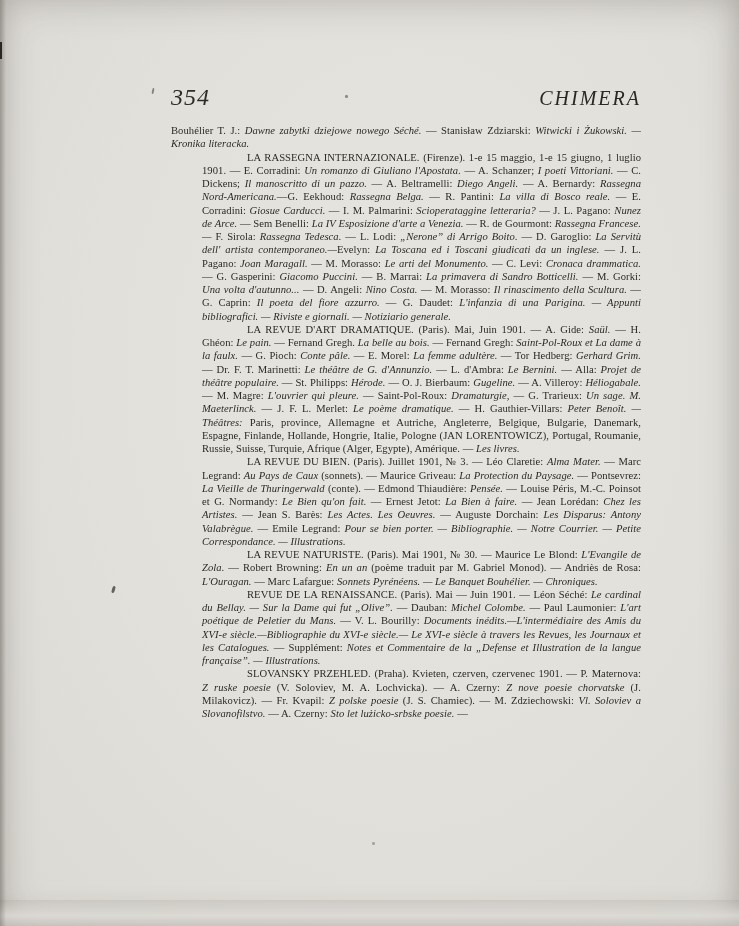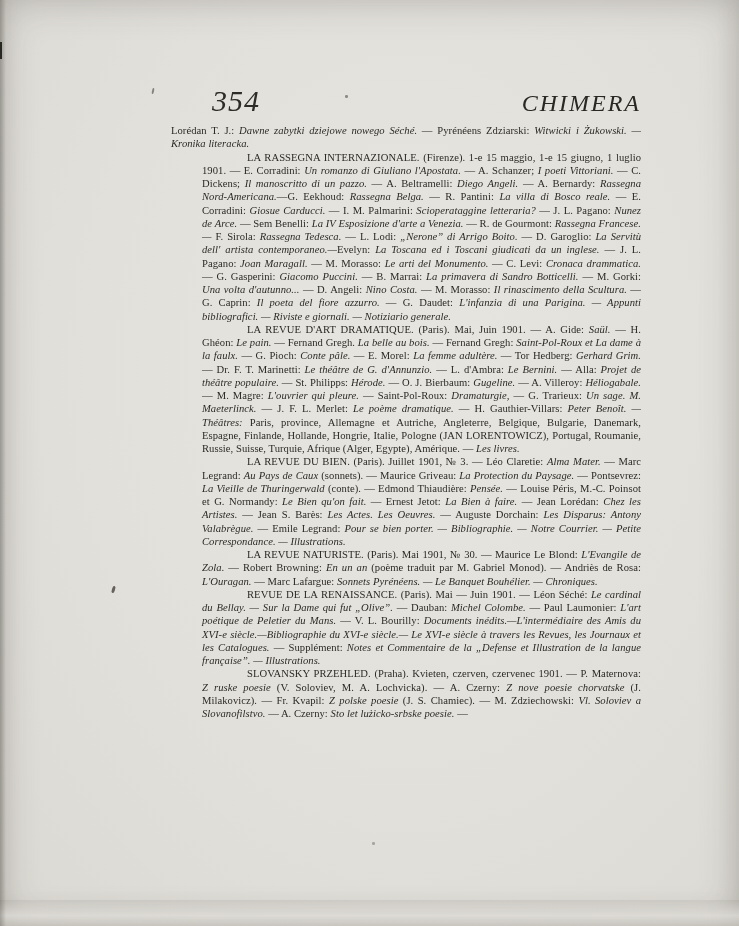--- a/index.html
+++ b/index.html
@@ -31,24 +31,24 @@
   .speck.s1{left:112px;top:586px;width:3px;height:7px;transform:rotate(18deg);opacity:.75;}
   .speck.s2{left:345px;top:95px;width:3px;height:3px;opacity:.5;}
   .speck.s3{left:152px;top:88px;width:2px;height:6px;transform:rotate(12deg);opacity:.55;}
   .speck.s4{left:372px;top:842px;width:3px;height:3px;opacity:.35;}
 
   .header{
     position:absolute;left:171px;top:84px;width:470px;
     display:flex;justify-content:space-between;align-items:baseline;
   }
   .page-num{
-    font-style:italic;font-size:30px;letter-spacing:1px;color:#2e2c26;margin-left:41px;
+    font-style:italic;font-size:24px;letter-spacing:1px;color:#2e2c26;
   }
   .journal{
-    font-style:italic;font-size:24px;letter-spacing:2px;color:#2a2822;text-align:right;
+    font-style:italic;font-size:20px;letter-spacing:2px;color:#2a2822;text-align:right;
   }
 
   .text-block{
     position:absolute;left:171px;top:124px;width:470px;
     font-size:10.6px;line-height:13.25px;
     text-align:justify;
     letter-spacing:.05px;
   }
   .text-block p{margin:0;padding:0;}
   .text-block p.indent{text-indent:45px;margin-left:31px;}
@@ -57,21 +57,21 @@
 </head>
 <body>
 
 <div class="sheet">
   <div class="header">
     <span class="page-num">354</span>
     <span class="journal">CHIMERA</span>
   </div>
 
   <div class="text-block">
-      <p class=""><span>Lorédan T. J.: </span><span class="it">Dawne zabytki dziejowe nowego Séché. </span><span>— Pyrénéens Zdziarski: </span><span class="it">Witwicki i Żukowski. — Kronika literacka.</span></p>
+      <p class=""><span>Bouhélier T. J.: </span><span class="it">Dawne zabytki dziejowe nowego Séché. </span><span>— Stanisław Zdziarski: </span><span class="it">Witwicki i Żukowski. — Kronika literacka.</span></p>
       <p class="indent"><span>LA RASSEGNA INTERNAZIONALE. (Firenze). 1-e 15 maggio, 1-e 15 giugno, 1 luglio 1901. — E. Corradini: </span><span class="it">Un romanzo di Giuliano l'Apostata. </span><span>— A. Schanzer; </span><span class="it">I poeti Vittoriani. </span><span>— C. Dickens; </span><span class="it">Il manoscritto di un pazzo. </span><span>— A. Beltramelli: </span><span class="it">Diego Angeli. </span><span>— A. Bernardy: </span><span class="it">Rassegna Nord-Americana.</span><span>—G. Eekhoud: </span><span class="it">Rassegna Belga. </span><span>— R. Pantini: </span><span class="it">La villa di Bosco reale. </span><span>— E. Corradini: </span><span class="it">Giosue Carducci. </span><span>— I. M. Palmarini: </span><span class="it">Scioperataggine letteraria? </span><span>— J. L. Pagano: </span><span class="it">Nunez de Arce. </span><span>— Sem Benelli: </span><span class="it">La IV Esposizione d'arte a Venezia. </span><span>— R. de Gourmont: </span><span class="it">Rassegna Francese.— </span><span>F. Sirola: </span><span class="it">Rassegna Tedesca. </span><span>— L. Lodi: </span><span class="it">„Nerone” di Arrigo Boito. </span><span>— D. Garoglio: </span><span class="it">La Servitù dell' artista contemporaneo.—</span><span>Evelyn: </span><span class="it">La Toscana ed i Toscani giudicati da un inglese. </span><span>— J. L. Pagano: </span><span class="it">Joan Maragall. </span><span>— M. Morasso: </span><span class="it">Le arti del Monumento. </span><span>— C. Levi: </span><span class="it">Cronaca drammatica. </span><span>— G. Gasperini: </span><span class="it">Giacomo Puccini. </span><span>— B. Marrai: </span><span class="it">La primavera di Sandro Botticelli. </span><span>— M. Gorki: </span><span class="it">Una volta d'autunno... </span><span>— D. Angeli: </span><span class="it">Nino Costa. </span><span>— M. Morasso: </span><span class="it">Il rinascimento della Scultura. </span><span>— G. Caprin: </span><span class="it">Il poeta del fiore azzurro. </span><span>— G. Daudet: </span><span class="it">L'infanzia di una Parigina. — Appunti bibliografici. — Riviste e giornali. — Notiziario generale.</span></p>
       <p class="indent"><span>LA REVUE D'ART DRAMATIQUE. (Paris). Mai, Juin 1901. — A. Gide: </span><span class="it">Saül. </span><span>— H. Ghéon: </span><span class="it">Le pain. </span><span>— Fernand Gregh. </span><span class="it">La belle au bois. </span><span>— Fernand Gregh: </span><span class="it">Saint-Pol-Roux et La dame à la faulx. </span><span>— G. Pioch: </span><span class="it">Conte pâle. </span><span>— E. Morel: </span><span class="it">La femme adultère. </span><span>— Tor Hedberg: </span><span class="it">Gerhard Grim. </span><span>— Dr. F. T. Marinetti: </span><span class="it">Le théâtre de G. d'Annunzio. </span><span>— L. d'Ambra: </span><span class="it">Le Bernini. </span><span>— Alla: </span><span class="it">Projet de théâtre populaire. </span><span>— St. Philipps: </span><span class="it">Hérode. </span><span>— O. J. Bierbaum: </span><span class="it">Gugeline. </span><span>— A. Villeroy: </span><span class="it">Héliogabale. </span><span>— M. Magre: </span><span class="it">L'ouvrier qui pleure. </span><span>— Saint-Pol-Roux: </span><span class="it">Dramaturgie, </span><span>— G. Trarieux: </span><span class="it">Un sage. M. Maeterlinck. </span><span>— J. F. L. Merlet: </span><span class="it">Le poème dramatique. </span><span>— H. Gauthier-Villars: </span><span class="it">Peter Benoît. — Théâtres: </span><span>Paris, province, Allemagne et Autriche, Angleterre, Belgique, Bulgarie, Danemark, Espagne, Finlande, Hollande, Hongrie, Italie, Pologne (JAN LORENTOWICZ), Portugal, Roumanie, Russie, Suisse, Turquie, Afrique (Alger, Egypte), Amérique. — </span><span class="it">Les livres.</span></p>
       <p class="indent"><span>LA REVUE DU BIEN. (Paris). Juillet 1901, № 3. — Léo Claretie: </span><span class="it">Alma Mater. </span><span>— Marc Legrand: </span><span class="it">Au Pays de Caux </span><span>(sonnets). — Maurice Griveau: </span><span class="it">La Protection du Paysage. </span><span>— Pontsevrez: </span><span class="it">La Vieille de Thuringerwald </span><span>(conte). — Edmond Thiaudière: </span><span class="it">Pensée. </span><span>— Louise Péris, M.-C. Poinsot et G. Normandy: </span><span class="it">Le Bien qu'on fait. </span><span>— Ernest Jetot: </span><span class="it">La Bien à faire. </span><span>— Jean Lorédan: </span><span class="it">Chez les Artistes. </span><span>— Jean S. Barès: </span><span class="it">Les Actes. Les Oeuvres. </span><span>— Auguste Dorchain: </span><span class="it">Les Disparus: Antony Valabrègue. </span><span>— Emile Legrand: </span><span class="it">Pour se bien porter. — Bibliographie. — Notre Courrier. — Petite Correspondance. — Illustrations.</span></p>
       <p class="indent"><span>LA REVUE NATURISTE. (Paris). Mai 1901, № 30. — Maurice Le Blond: </span><span class="it">L'Evangile de Zola. </span><span>— Robert Browning: </span><span class="it">En un an </span><span>(poème traduit par M. Gabriel Monod). — Andriès de Rosa: </span><span class="it">L'Ouragan. </span><span>— Marc Lafargue: </span><span class="it">Sonnets Pyrénéens. — Le Banquet Bouhélier. — Chroniques.</span></p>
       <p class="indent"><span>REVUE DE LA RENAISSANCE. (Paris). Mai — Juin 1901. — Léon Séché: </span><span class="it">Le cardinal du Bellay. — Sur la Dame qui fut „Olive”. </span><span>— Dauban: </span><span class="it">Michel Colombe. </span><span>— Paul Laumonier: </span><span class="it">L'art poétique de Peletier du Mans. </span><span>— V. L. Bourilly: </span><span class="it">Documents inédits.—L'intermédiaire des Amis du XVI-e siècle.—Bibliographie du XVI-e siècle.— Le XVI-e siècle à travers les Revues, les Journaux et les Catalogues. </span><span>— Supplément: </span><span class="it">Notes et Commentaire de la „Defense et Illustration de la langue française”. — Illustrations.</span></p>
       <p class="indent"><span>SLOVANSKY PRZEHLED. (Praha). Kvieten, czerven, czervenec 1901. — P. Maternova: </span><span class="it">Z ruske poesie </span><span>(V. Soloviev, M. A. Lochvicka). — A. Czerny: </span><span class="it">Z nove poesie chorvatske </span><span>(J. Milakovicz). — Fr. Kvapil: </span><span class="it">Z polske poesie </span><span>(J. S. Chamiec). — M. Zdziechowski: </span><span class="it">Vl. Soloviev a Slovanofilstvo. </span><span>— A. Czerny: </span><span class="it">Sto let lużicko-srbske poesie. </span><span>—</span></p>
     </div>
 
   <div class="speck edge-line"></div>
   <div class="speck s1"></div>

